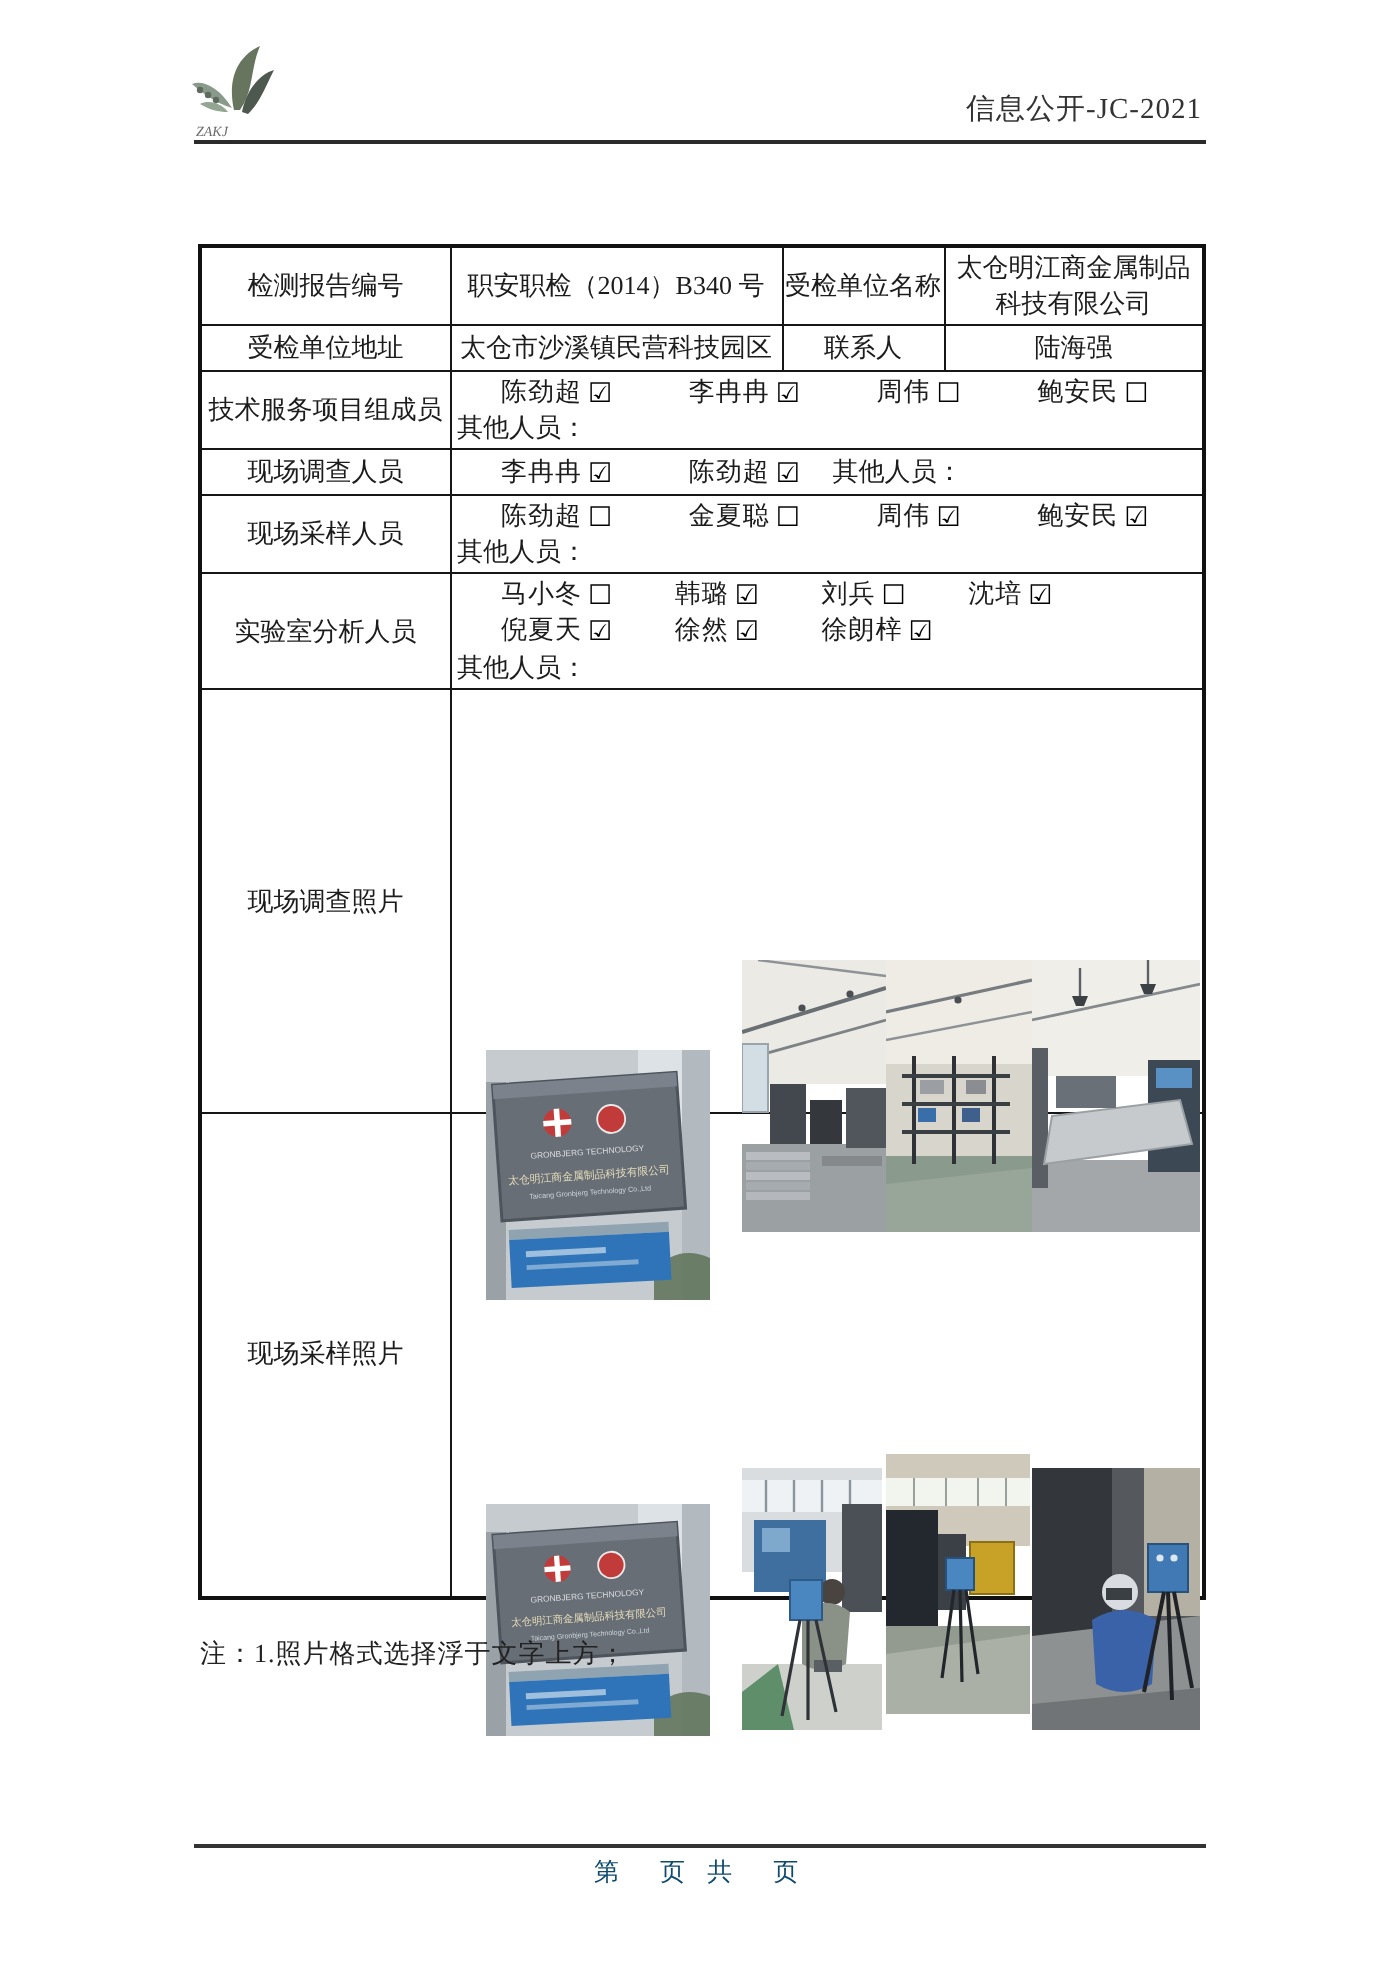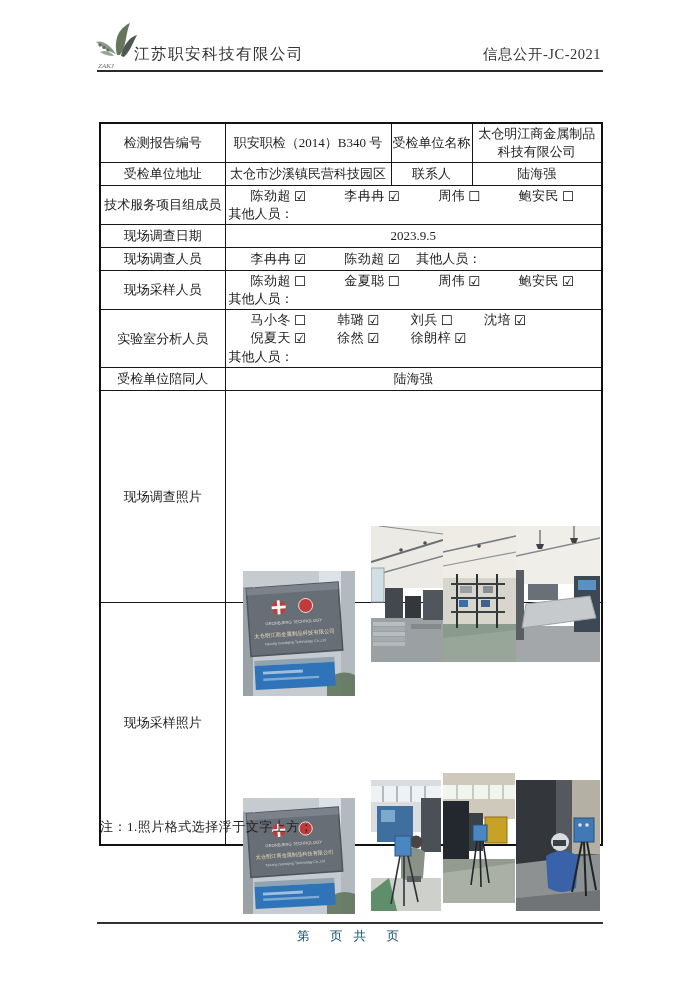--- a/index.html
+++ b/index.html
@@ -50,21 +50,20 @@
   <svg class="logo" viewBox="0 0 44 48">
     <path d="M22 31 C15 20 7 17 2 19 C8 24 13 28 22 31 Z" fill="#8a9a8a"></path>
     <circle cx="6" cy="22" r="1.6" fill="#5d6b5d"></circle>
     <circle cx="10" cy="24.5" r="1.6" fill="#5d6b5d"></circle>
     <circle cx="14" cy="27" r="1.6" fill="#5d6b5d"></circle>
     <path d="M23 32 C19 14 27 4 36 0 C31 12 33 22 26 32 Z" fill="#67755f"></path>
     <path d="M27 33 C29 22 36 14 43 12 C38 22 36 28 30 34 Z" fill="#4d584f"></path>
     <path d="M20 33 C16 28 10 27 6 29 C11 32 15 33 20 33 Z" fill="#93a693"></path>
     <text x="4" y="45" font-size="7" font-style="italic" fill="#6b6b6b" font-family="Liberation Serif, serif">ZAKJ</text>
   </svg>
-  <div class="company-name">江苏职安科技有限公司</div>
   <div class="doc-code">信息公开-JC-2021</div>
   <div class="header-rule"></div>
 
 
   <table class="main">
     <colgroup>
         <col style="width:125px">
         <col style="width:166px">
         <col style="width:81px">
         <col style="width:130px">
@@ -89,24 +88,20 @@
       <td class="lbl" style="padding:1px 0">技术服务项目组成员</td>
       <td class="members-cell" colspan="3">
         <span class="member"><span class="nm">陈劲超</span><span class="cb">☑</span></span>
         <span class="member"><span class="nm">李冉冉</span><span class="cb">☑</span></span>
         <span class="member"><span class="nm">周伟</span><span class="cb">☐</span></span>
         <span class="member"><span class="nm">鲍安民</span><span class="cb">☐</span></span>
         <span class="other-inline">其他人员：</span>
       </td>
     </tr>
 
-    <tr style="height:23px">
-      <td class="lbl">现场调查日期</td>
-      <td class="ctr" colspan="3">2023.9.5</td>
-    </tr>
 
     <tr style="height:23px">
       <td class="lbl">现场调查人员</td>
       <td class="members-cell" colspan="3">
         <span class="member"><span class="nm">李冉冉</span><span class="cb">☑</span></span>
         <span class="member"><span class="nm">陈劲超</span><span class="cb">☑</span></span>
         <span class="other-inline">其他人员：</span>
       </td>
     </tr>
 
@@ -129,24 +124,20 @@
         <span class="member tight"><span class="nm">韩璐</span><span class="cb">☑</span></span>
         <span class="member tight"><span class="nm">刘兵</span><span class="cb">☐</span></span>
         <span class="member tight"><span class="nm">沈培</span><span class="cb">☑</span></span>
         <span class="member tight"><span class="nm">倪夏天</span><span class="cb">☑</span></span>
         <span class="member tight"><span class="nm">徐然</span><span class="cb">☑</span></span>
         <span class="member tight"><span class="nm">徐朗梓</span><span class="cb">☑</span></span>
         <span class="lab-line2">其他人员：</span>
       </td>
     </tr>
 
-    <tr style="height:23px">
-      <td class="lbl">受检单位陪同人</td>
-      <td class="ctr" colspan="3">陆海强</td>
-    </tr>
 
     <tr style="height:212px">
       <td class="lbl">现场调查照片</td>
       <td class="photocell" colspan="3">
         <div class="photo-area">
 
           <div class="photo" style="left:14px;top:74px;width:112px;height:125px">
             <svg viewBox="0 0 112 125" preserveAspectRatio="none">
               <rect x="0" y="0" width="112" height="125" fill="#c6cbd0"></rect>
               <rect x="76" y="0" width="36" height="78" fill="#dde2e6"></rect>

